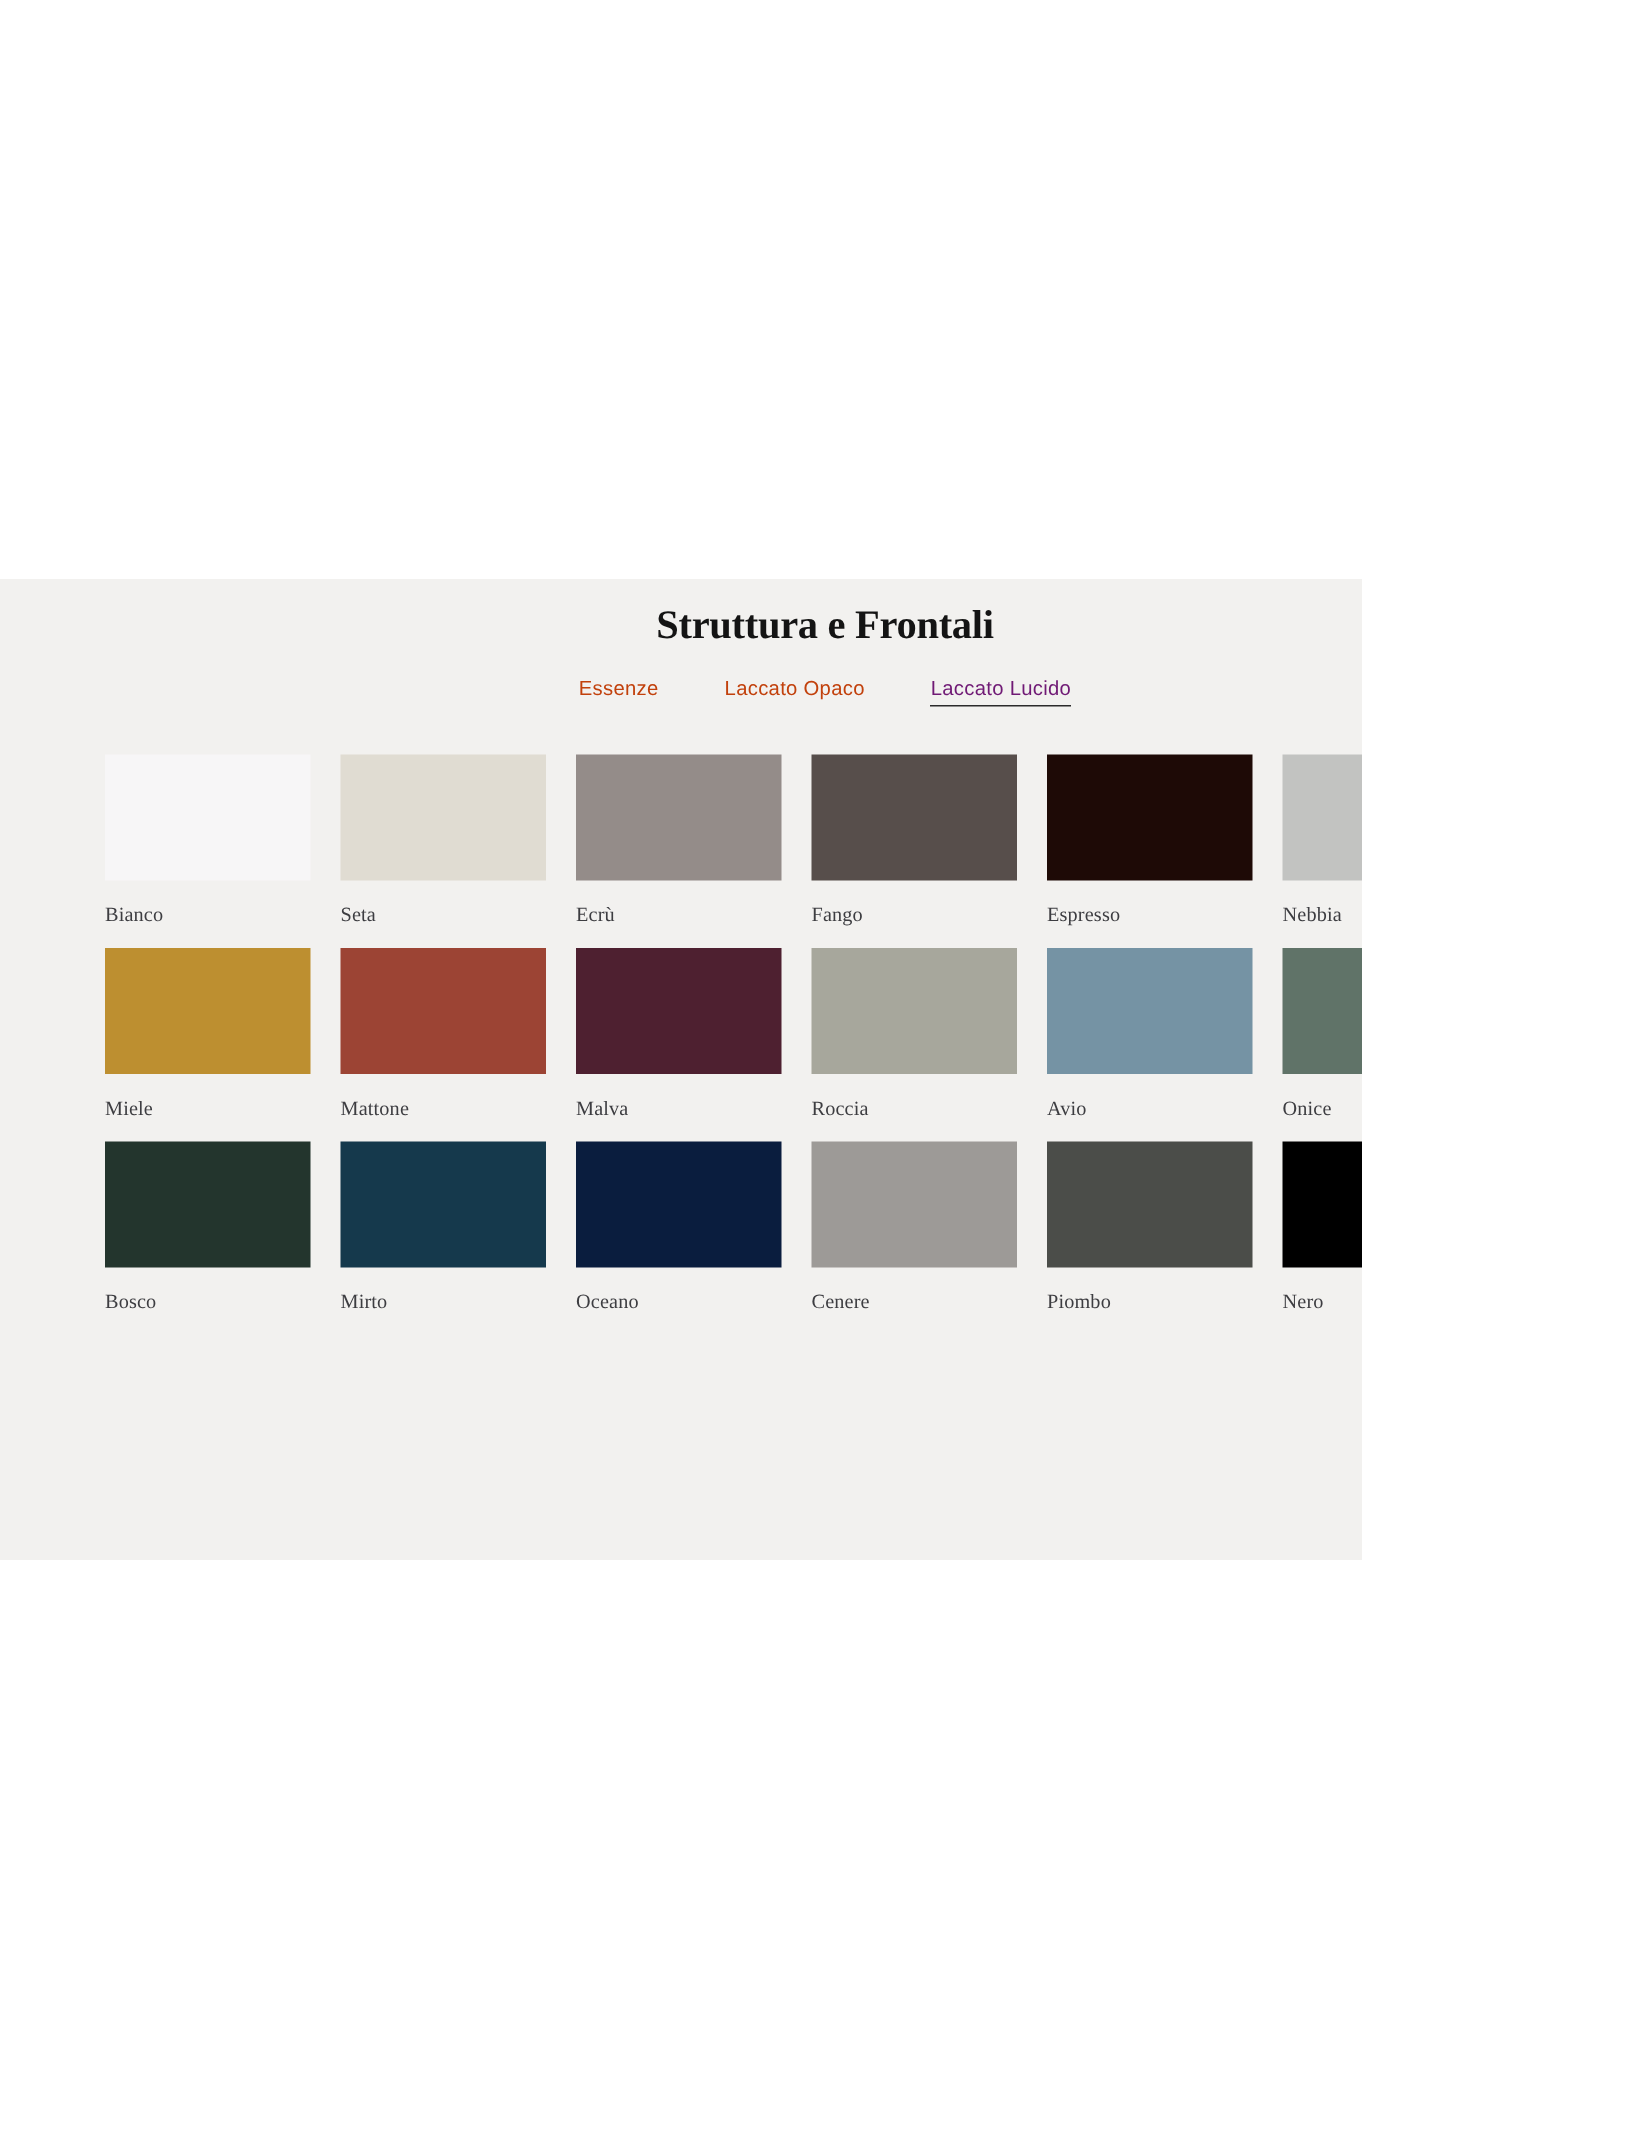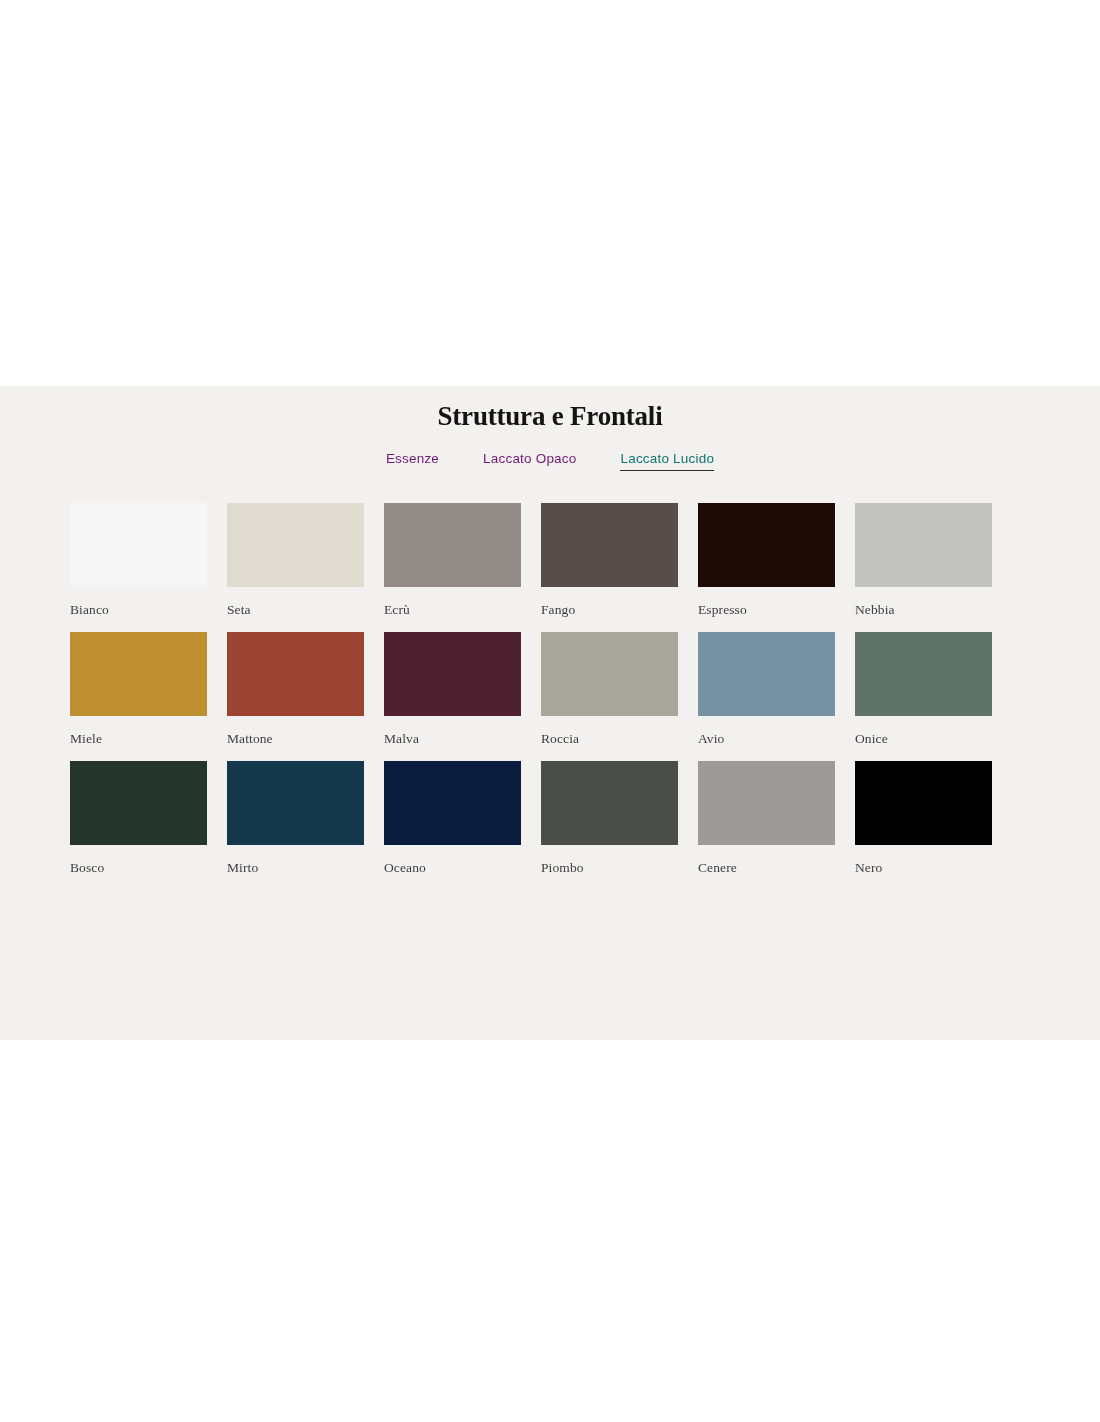--- a/index.html
+++ b/index.html
@@ -9,21 +9,21 @@
   }
   body {
     width: 1100px;
     height: 1422px;
     font-family: "Liberation Serif", "DejaVu Serif", serif;
     -webkit-font-smoothing: antialiased;
   }
 
   .page {
     position: relative;
-    width: 1100px;
+    width: 908px;
     height: 1422px;
     background: #ffffff;
     overflow: hidden;
   }
 
   
   .panel {
     position: absolute;
     left: 0;
     top: 386px;
@@ -49,29 +49,29 @@
     display: flex;
     justify-content: center;
     align-items: baseline;
     gap: 44px;
   }
 
   .tab {
     font-family: "Liberation Sans", "DejaVu Sans", sans-serif;
     font-size: 13.5px;
     line-height: 18px;
-    color: #701a75;
+    color: #c2410c;
     letter-spacing: 0.2px;
     cursor: pointer;
     padding-bottom: 2px;
     border-bottom: 1px solid transparent;
     white-space: nowrap;
   }
   .tab.is-active {
-    color: #0f766e;
+    color: #701a75;
     border-bottom-color: #2b2b2b;
   }
 
   .swatch-grid {
     margin: 16px auto;
     padding: 0;
     width: 960px;
     margin-top: 32px;
     display: grid;
     grid-template-columns: repeat(6, 137px);
@@ -171,26 +171,26 @@
         </div>
         <div class="swatch-cell">
           <span class="swatch-chip" style="background: rgb(21, 57, 76);"></span>
           <div class="swatch-label">Mirto</div>
         </div>
         <div class="swatch-cell">
           <span class="swatch-chip" style="background: rgb(10, 29, 62);"></span>
           <div class="swatch-label">Oceano</div>
         </div>
         <div class="swatch-cell">
+          <span class="swatch-chip" style="background: rgb(157, 154, 151);"></span>
+          <div class="swatch-label">Cenere</div>
+        </div>
+        <div class="swatch-cell">
           <span class="swatch-chip" style="background: rgb(75, 77, 73);"></span>
           <div class="swatch-label">Piombo</div>
-        </div>
-        <div class="swatch-cell">
-          <span class="swatch-chip" style="background: rgb(157, 154, 151);"></span>
-          <div class="swatch-label">Cenere</div>
         </div>
         <div class="swatch-cell">
           <span class="swatch-chip" style="background: rgb(0, 0, 0);"></span>
           <div class="swatch-label">Nero</div>
         </div>
       </div>
 
   </section>
 
 </div>

